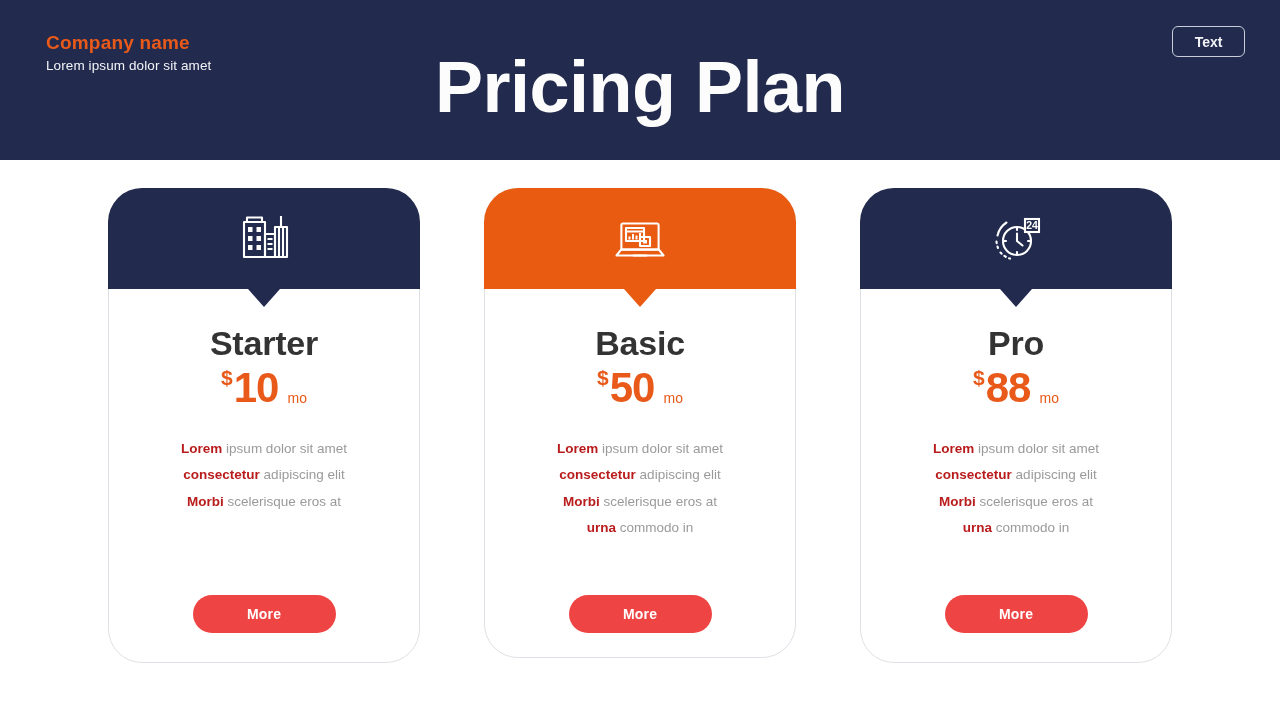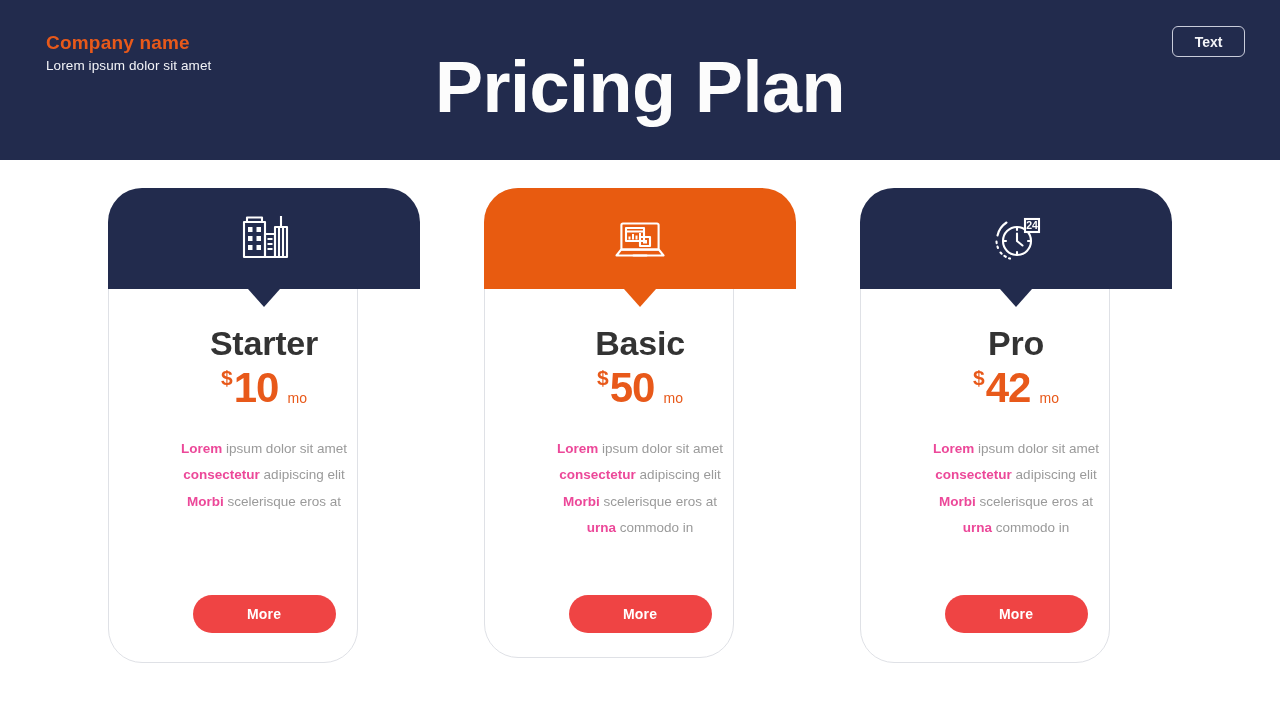--- a/index.html
+++ b/index.html
@@ -62,21 +62,21 @@
     font-family: "Liberation Sans", sans-serif;
     display: flex; align-items: center; justify-content: center;
     cursor: pointer;
   }
 
   
   .cards { position: absolute; left: 0; top: 0; width: 1280px; height: 720px; }
 
   .card {
     position: absolute;
-    width: 250px;
+    width: 312px;
     background: #ffffff;
     border: 1px solid #DFE1E6;
     border-radius: 34px;
   }
   .card-starter { left: 108px; top: 188px; height: 475px; }
   .card-basic   { left: 484px; top: 188px; height: 470px; }
   .card-pro     { left: 860px; top: 188px; height: 475px; }
 
   
   .card-head {
@@ -140,21 +140,21 @@
     width: 100%;
     text-align: center;
   }
   .feature-line {
     font-size: 13.5px;
     line-height: 26.4px;
     color: #9A9A9A;
     white-space: nowrap;
   }
   .feature-line b {
-    color: #ec4899;
+    color: #b91c1c;
     font-weight: bold;
   }
 
   .more-button {
     margin: 0 auto;
     display: block;
     width: 143px; height: 38px;
     background: #ef4444;
     border: none;
     border-radius: 19px;
@@ -298,21 +298,21 @@
             <text x="46" y="19" font-family="Liberation Sans, sans-serif" font-size="10.5" font-weight="bold" fill="#FFFFFF" text-anchor="middle">24</text>
           </g>
         </svg>
       </div>
 
       <div class="card-body">
         <div class="plan-name">Pro</div>
 
         <div class="plan-price">
           <span class="price-currency">$</span>
-          <span class="price-amount">42</span>
+          <span class="price-amount">88</span>
           <span class="price-period">mo</span>
         </div>
 
         <div class="features">
             <div class="feature-line"><b>Lorem</b> ipsum dolor sit amet</div>
             <div class="feature-line"><b>consectetur</b> adipiscing elit</div>
             <div class="feature-line"><b>Morbi</b> scelerisque eros at</div>
             <div class="feature-line"><b>urna</b> commodo in</div>
           </div>
       </div>

